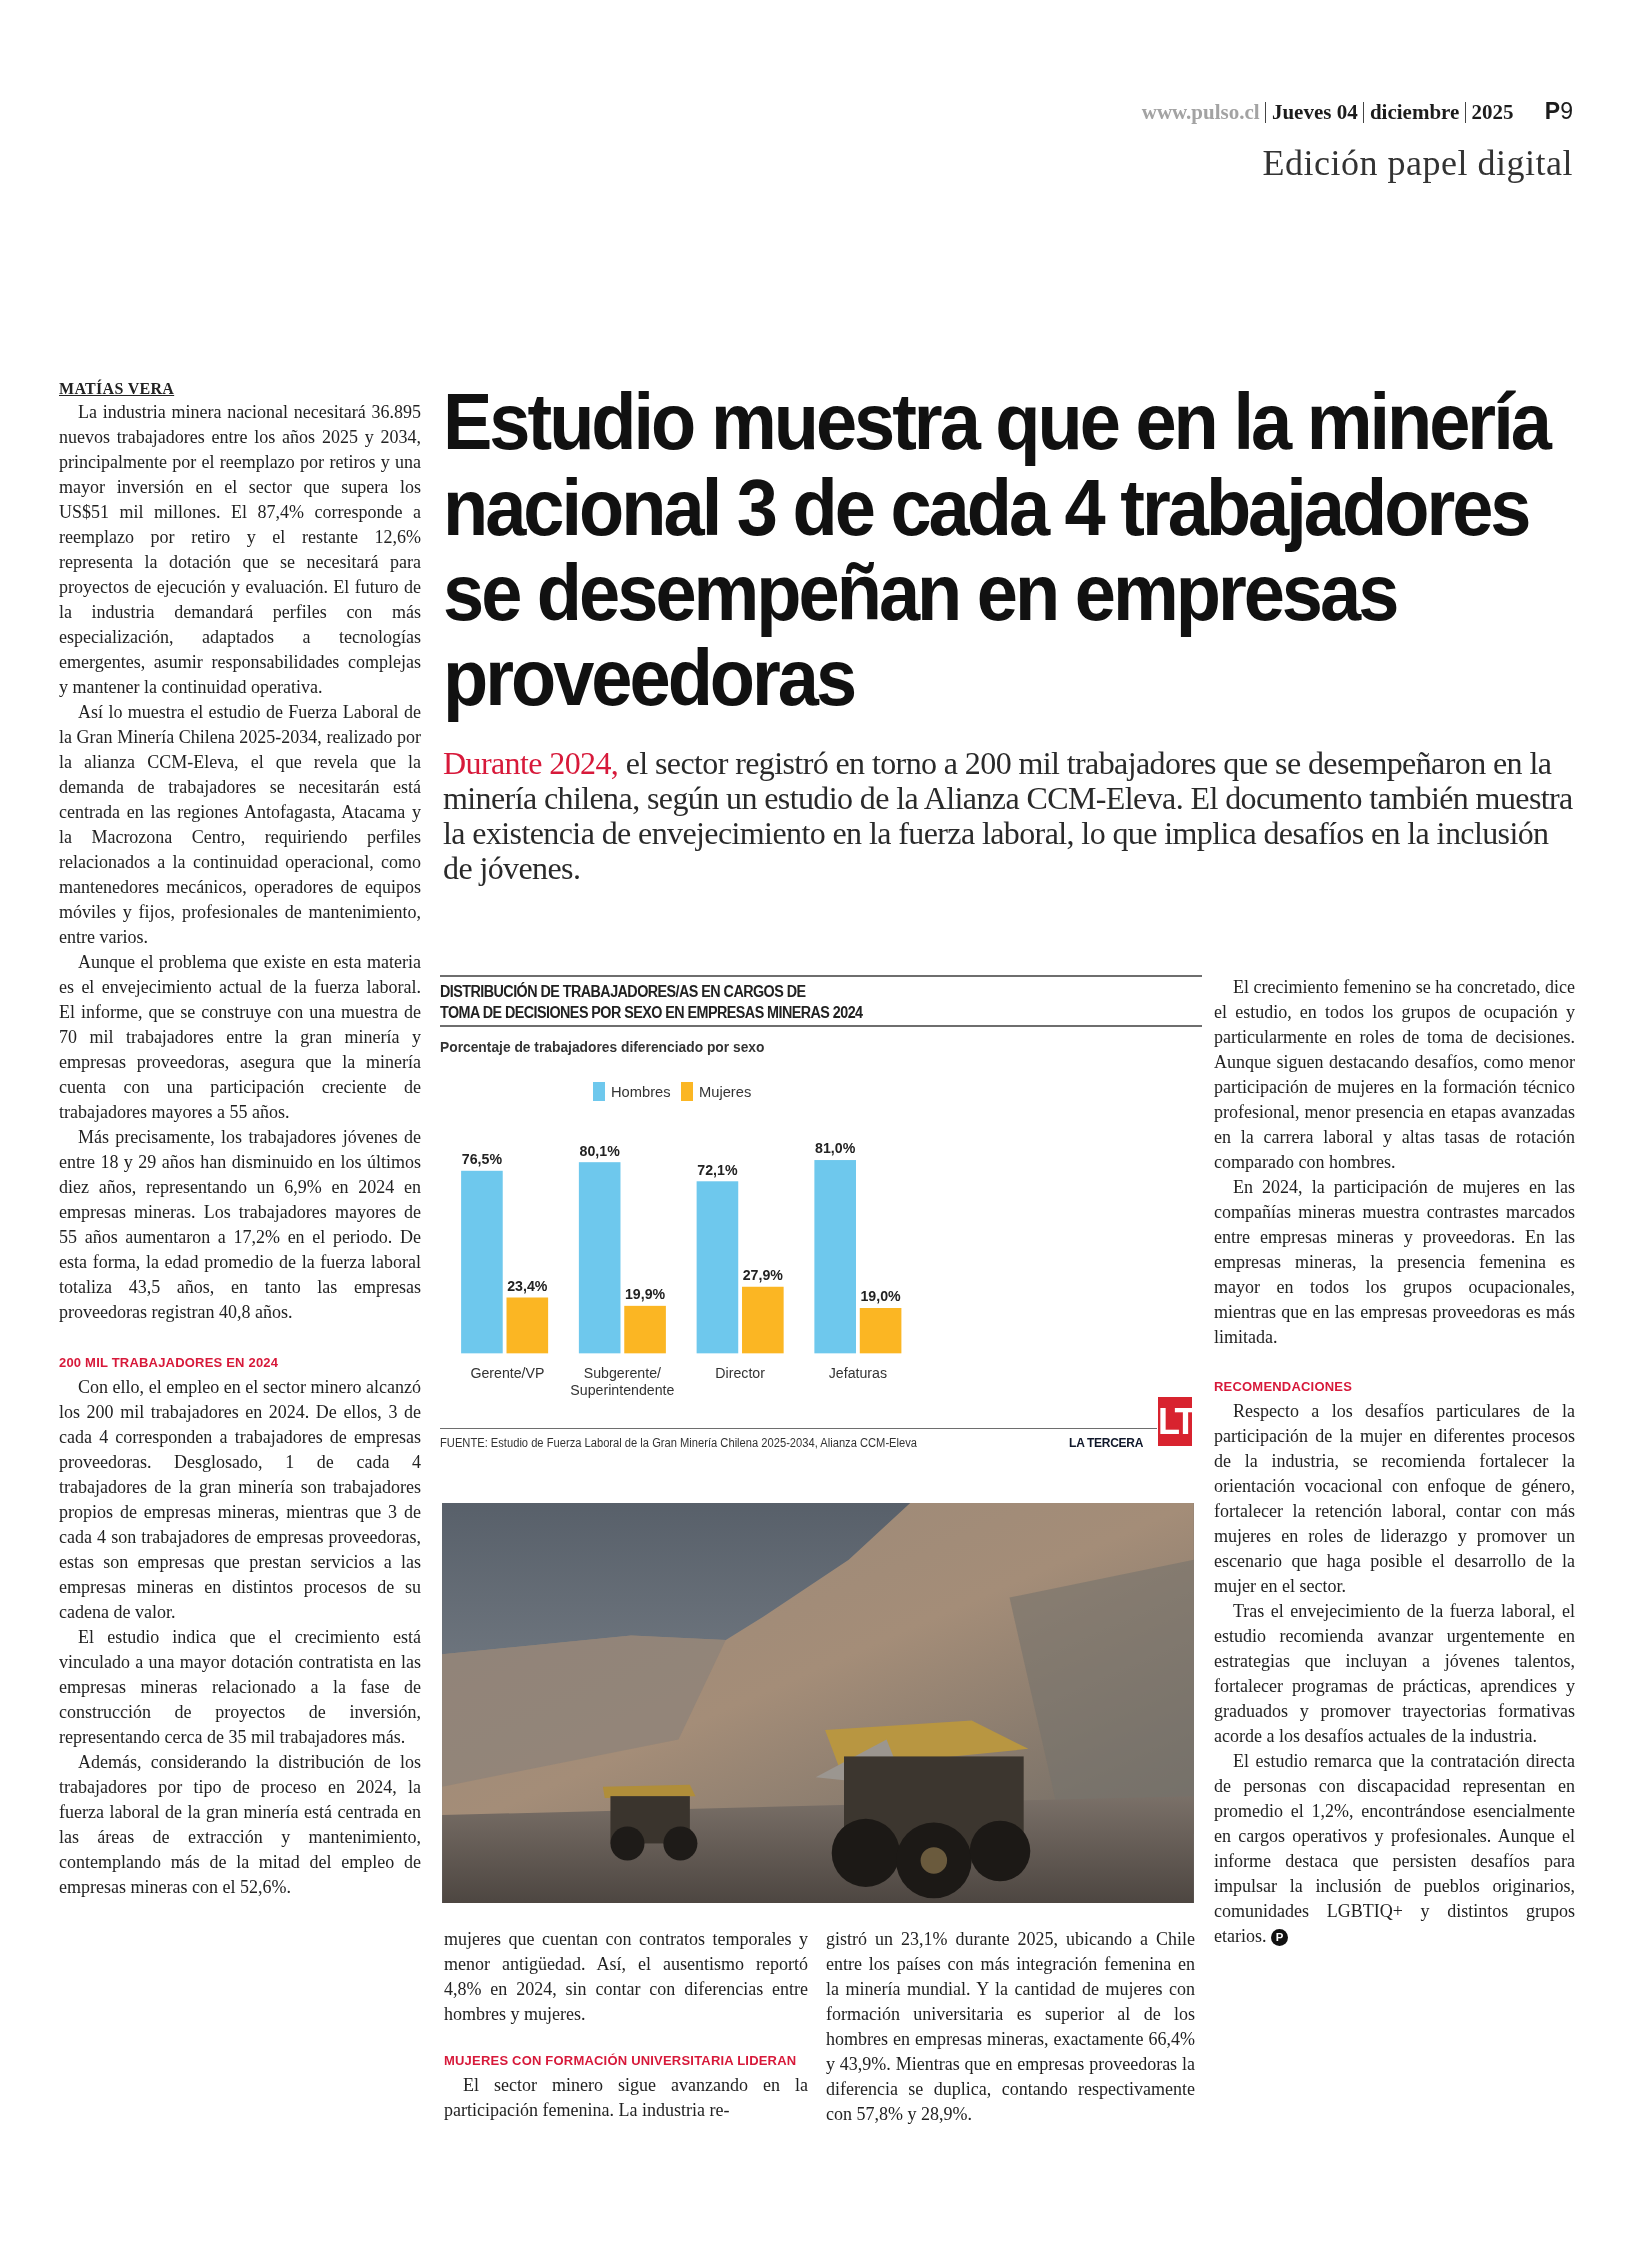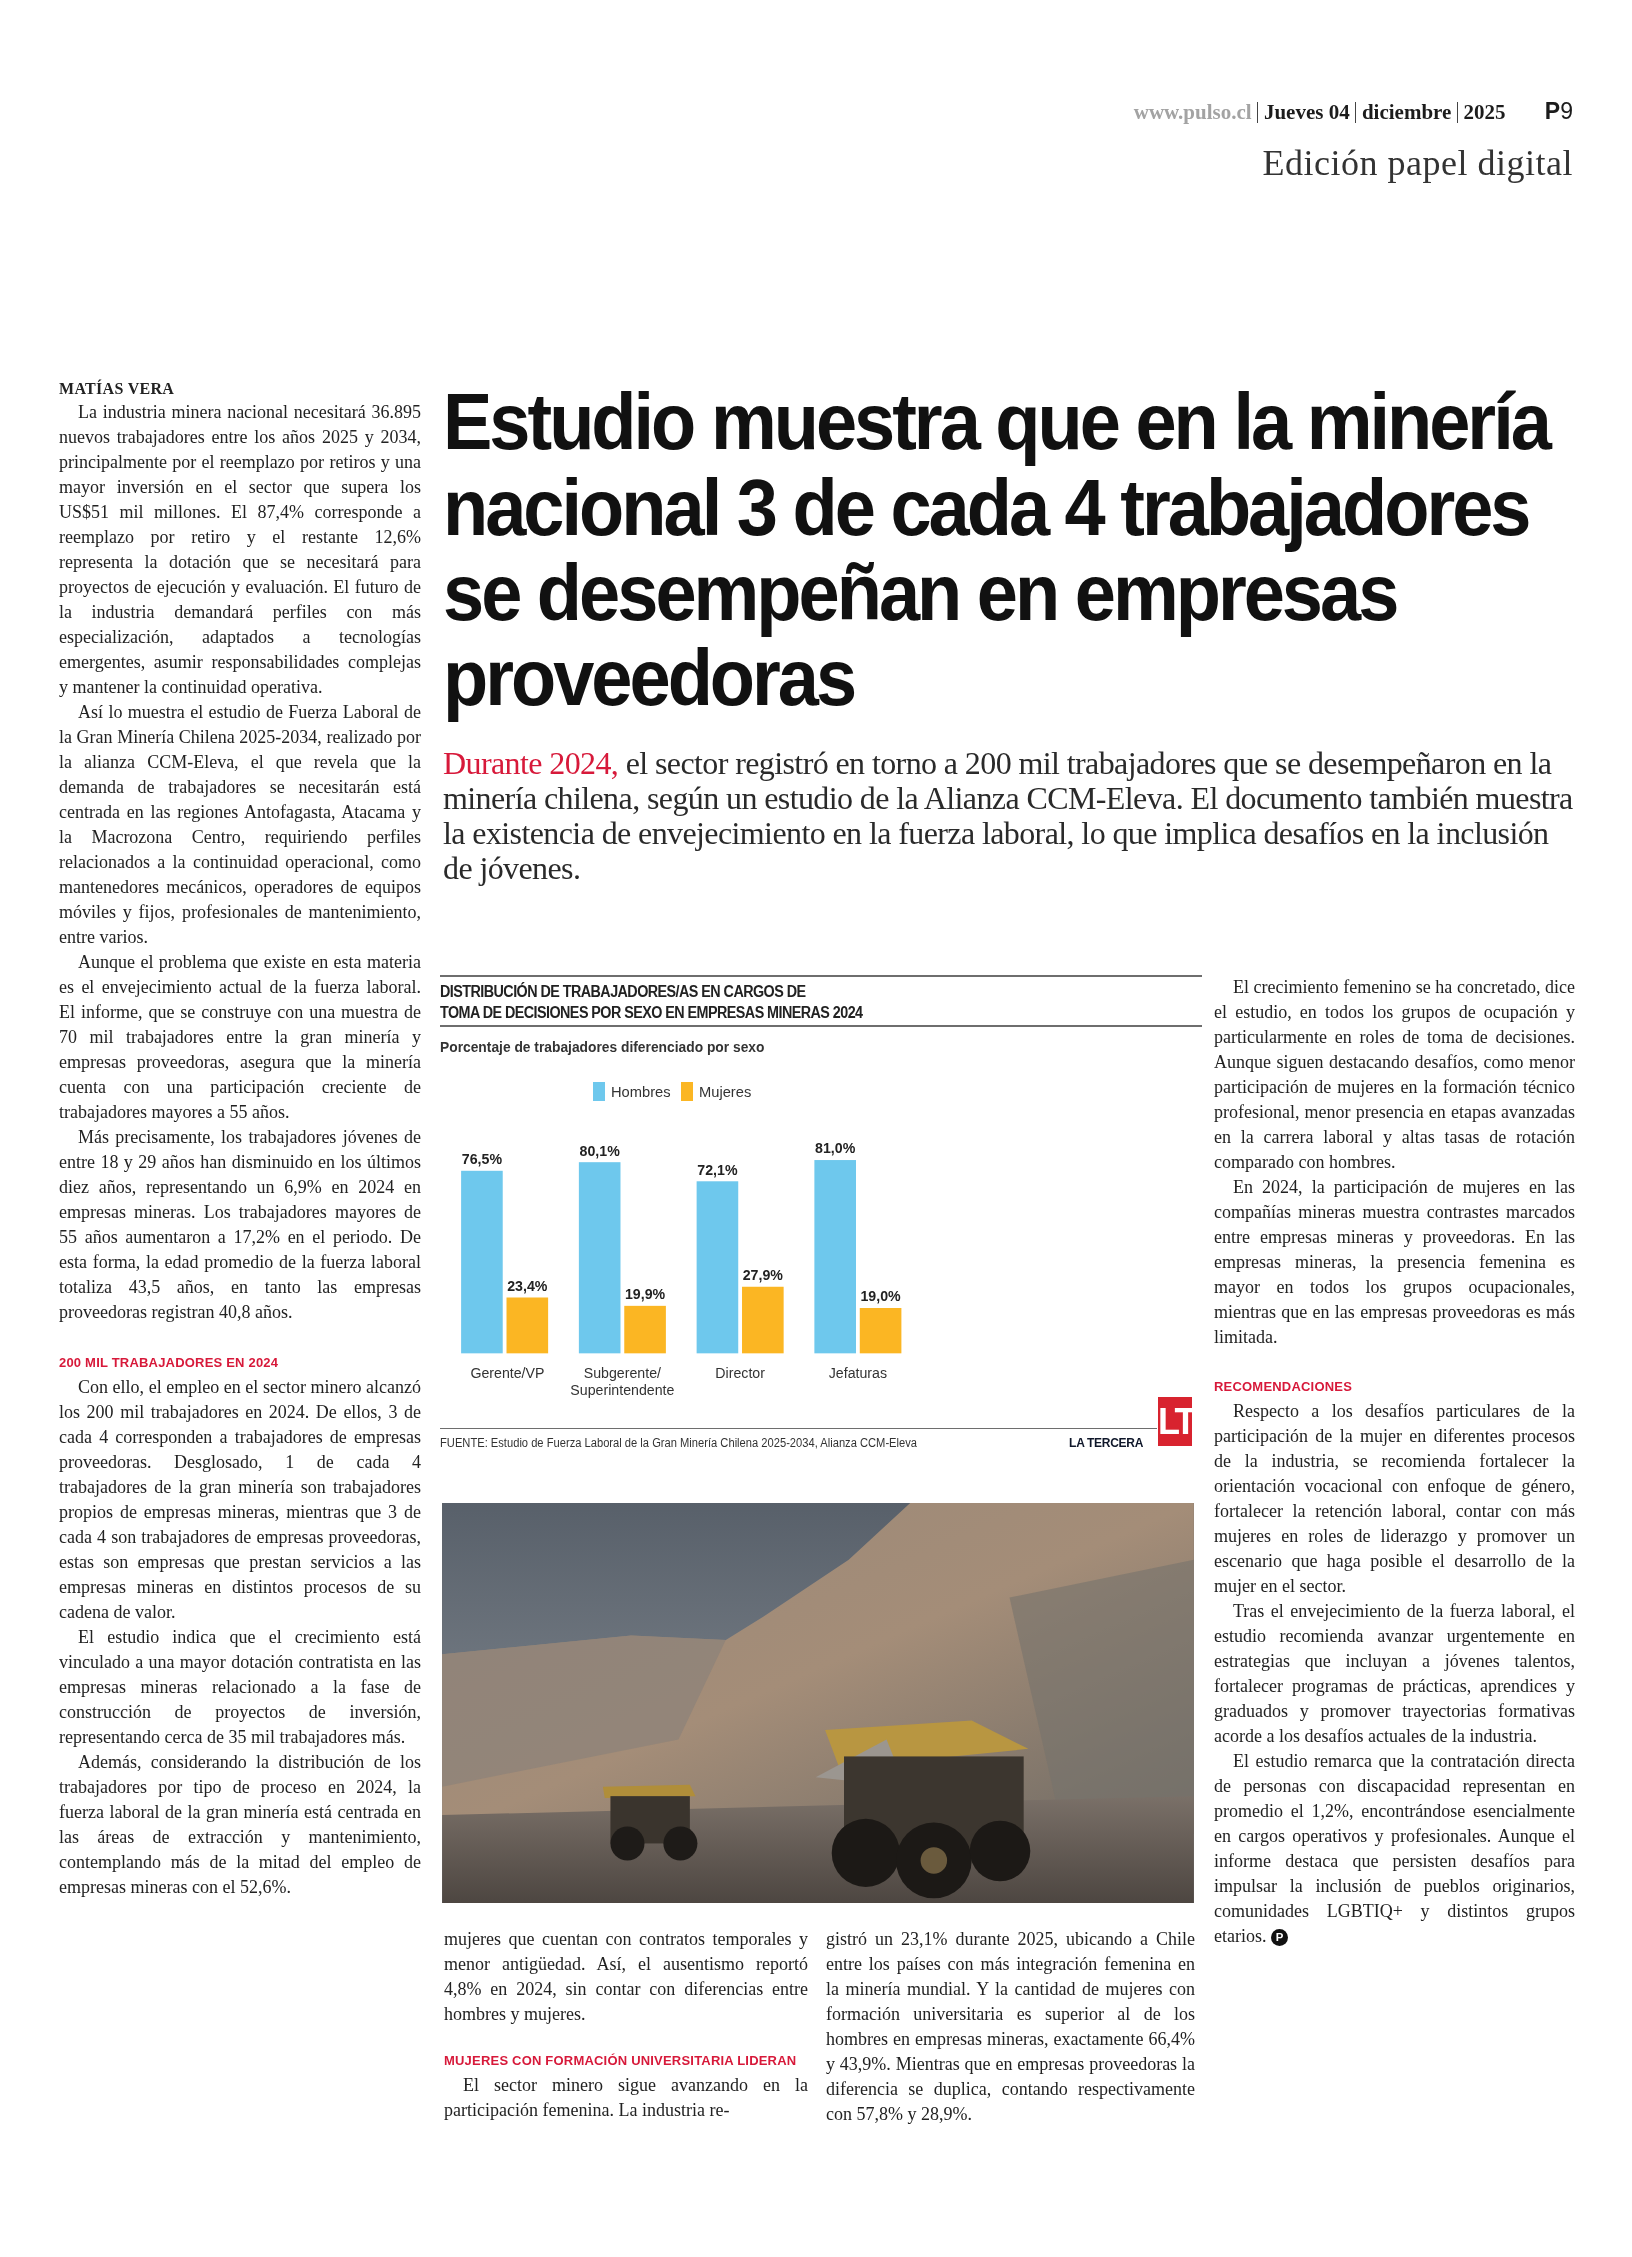--- a/index.html
+++ b/index.html
@@ -2,29 +2,29 @@
 <html style="font-size:15px"><head>
 <meta charset="utf-8">
 <style>
   html, body { margin: 0; padding: 0; background: #ffffff; }
   body { width: 1632px; height: 2257px; position: relative; overflow: hidden; color: #1c1c1c; }
 
   
   .topbar { position: absolute; top: 98px; right: 59px; font-family: "Liberation Serif", serif; font-size: 21px; font-weight: bold; color: #1c1c1c; white-space: nowrap; }
   .topbar .url { color: #a3a3a3; }
   .topbar .sep { display: inline-block; width: 0.9px; height: 21px; background: #444; margin: 0 5.7px; vertical-align: -3.8px; }
-  .topbar .pagenum { margin-left: 34px; font-family: "Liberation Sans", sans-serif; font-size: 23px; }
+  .topbar .pagenum { margin-left: 26px; font-family: "Liberation Sans", sans-serif; font-size: 23px; }
   .topbar .pagenum b { font-weight: 900; }
   .topbar .pagenum span { font-weight: normal; }
   .edition { position: absolute; top: 142px; right: 59px; font-family: "Liberation Serif", serif; font-size: 36px; color: #333; letter-spacing: 0.5px; }
 
   
   .col { position: absolute; font-family: "Liberation Serif", serif; font-size: 18px; line-height: 25px; text-align: justify; hyphens: auto; color: #222; }
   .col p { margin: 0; text-indent: 19px; }
-  .col .byline { font-weight: bold; font-size: 16px; letter-spacing: 0.3px; text-indent: 0; line-height: 23px; }
+  .col .byline { font-weight: bold; font-size: 16px; letter-spacing: 0.3px; text-indent: 0; line-height: 23px; text-decoration: underline; }
   .col h3 { margin: 0; font-family: "Liberation Sans", sans-serif; font-weight: bold; font-size: 13px; line-height: 24px; color: #d7193a; letter-spacing: 0.2px; text-align: left; }
   .col1 { left: 59px; top: 377px; width: 362px; }
   .col2 { left: 444px; top: 1927px; width: 364px; }
   .col3 { left: 826px; top: 1927px; width: 369px; }
   .col4 { left: 1214px; top: 975px; width: 361px; }
 
   
   .headline { position: absolute; left: 443px; top: 379px; width: 1145px; font-family: "Liberation Sans", sans-serif; font-weight: bold; font-size: 74px; line-height: 79px; letter-spacing: -3px; color: #111; transform: scaleY(1.08); transform-origin: top left; }
   .lead { position: absolute; left: 443px; top: 746px; width: 1136px; font-family: "Liberation Serif", serif; font-size: 32px; line-height: 35px; color: #2a2a2a; letter-spacing: -0.6px; }
   .lead .kicker { color: #d7193a; font-weight: normal; }

